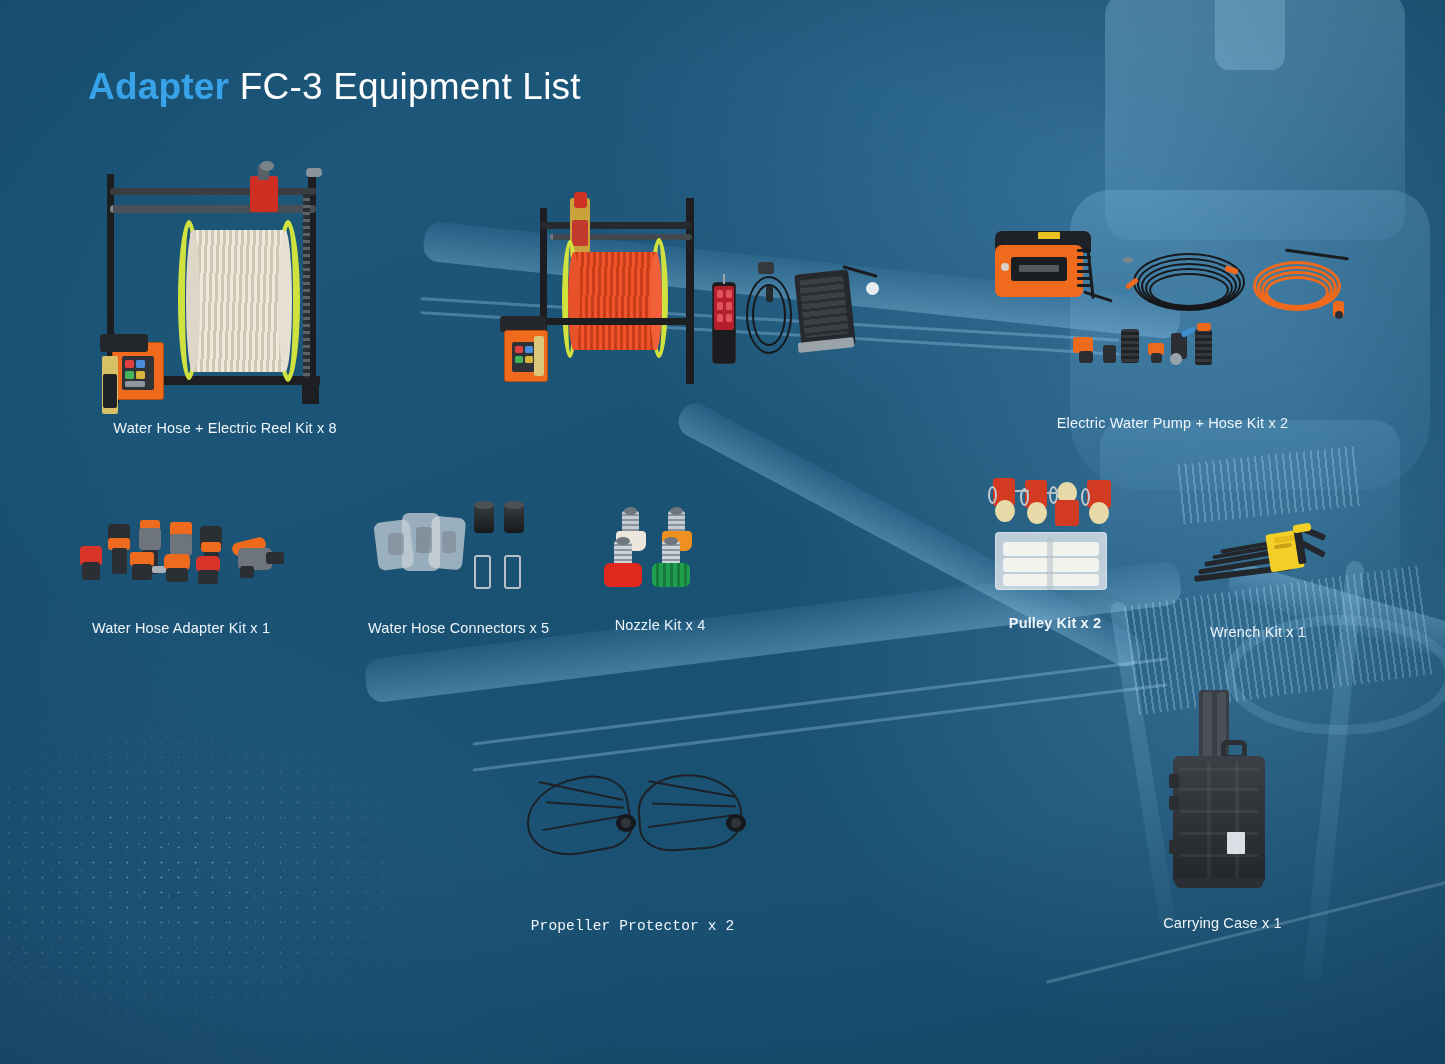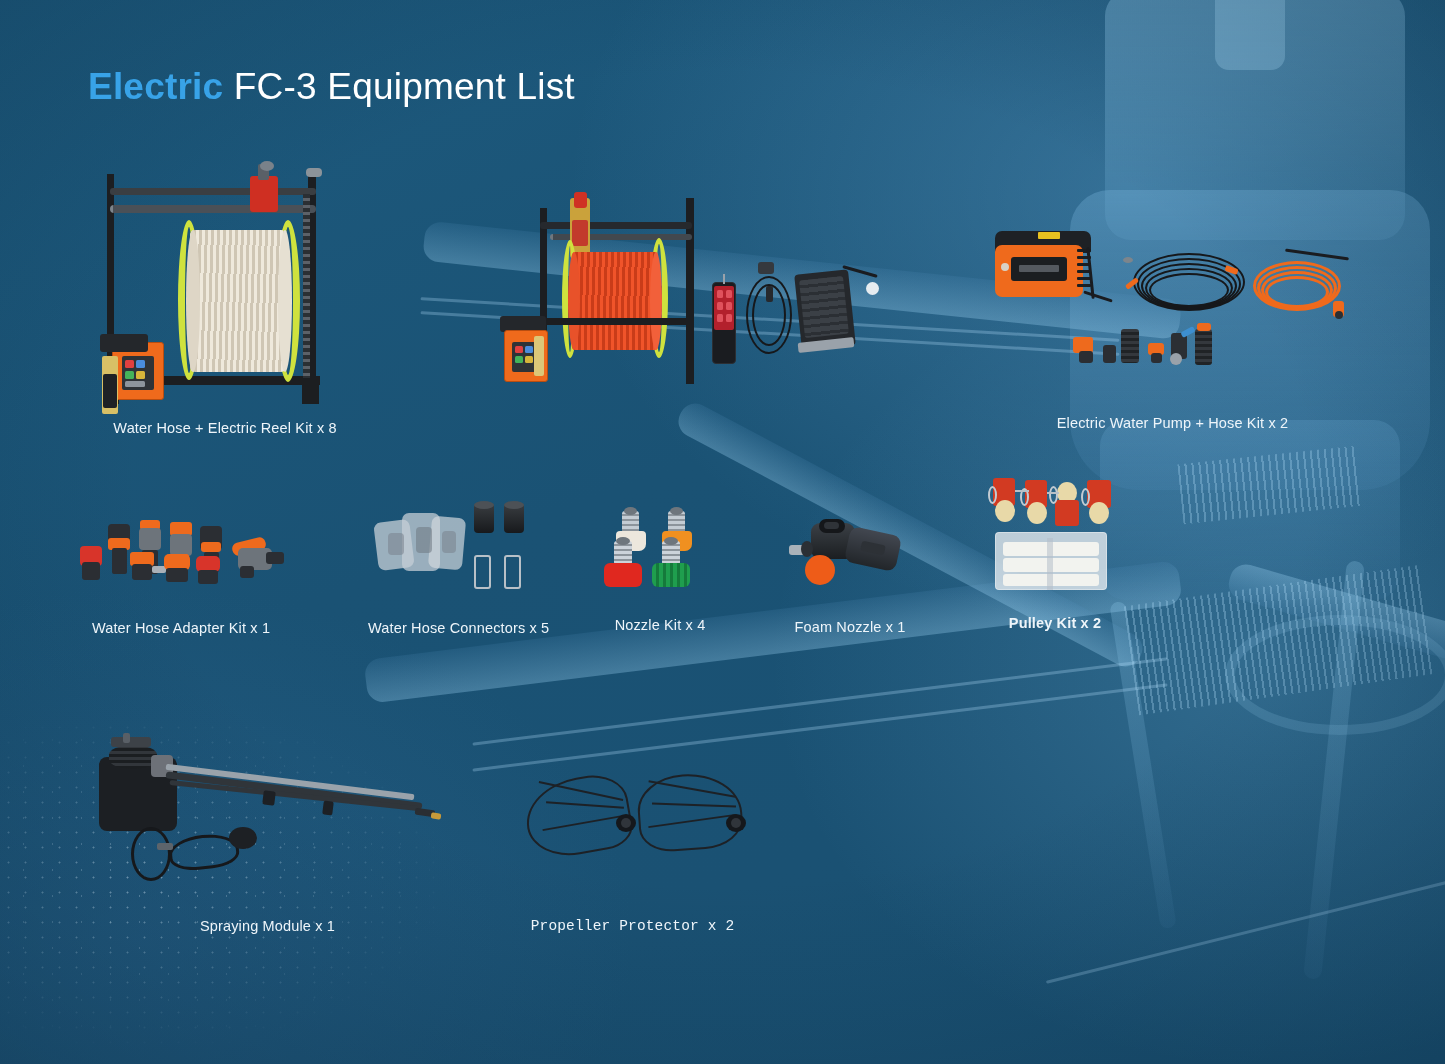--- a/index.html
+++ b/index.html
@@ -210,21 +210,21 @@
     <div class="strut s3"></div>
     <div class="strut s4"></div>
     <div class="strut s5"></div>
     <div class="hatch h1"></div>
     <div class="hatch h2"></div>
     <div class="spray"></div>
     <div class="bg-vignette"></div>
   </div>
 
   <div class="title">
-    <span class="brand">Electric</span><span class="rest"> FC-3 Equipment List</span>
+    <span class="brand">Adapter</span><span class="rest"> FC-3 Equipment List</span>
   </div>
 
   <div class="item" style="left:100px; top:160px; width:250px; height:290px;">
     <div class="art" style="height:250px;">
       <div class="p" style="left:7px;  top:14px; width:7px;  height:218px; background:#1c1e21;"></div>
       <div class="p" style="left:208px;top:14px; width:8px;  height:218px; background:#1c1e21;"></div>
       <div class="p" style="left:5px;  top:216px;width:215px;height:9px;  background:#1c1e21;"></div>
       <div class="p" style="left:3px;  top:222px;width:16px; height:22px; background:#1c1e21;"></div>
       <div class="p" style="left:202px;top:222px;width:17px; height:22px; background:#1c1e21;"></div>
       <div class="p" style="left:10px; top:28px; width:206px;height:7px;  background:#3a3e42; border-radius:3px;"></div>
@@ -424,35 +424,20 @@
 
       <div class="noz-tip" style="left:62px; top:36px; width:18px; height:24px; border-radius:3px;
            background:repeating-linear-gradient(180deg,#ccd3da 0 3px,#8c949b 3px 5px);"></div>
       <div class="p" style="left:64px; top:32px; width:14px; height:8px; background:#6e767d; border-radius:50%;"></div>
       <div class="noz-base" style="left:52px; top:58px; width:38px; height:24px;
            background:repeating-linear-gradient(90deg,#1f9e4e 0 4px,#157a3b 4px 7px); border-radius:6px;"></div>
     </div>
     <div class="caption" style="top:112px;">Nozzle Kit x 4</div>
   </div>
 
-  <div class="item" style="left:785px; top:515px; width:130px; height:150px;">
-    <div class="art" style="height:85px;">
-      <div class="p" style="left:26px; top:8px;  width:44px; height:36px; background:linear-gradient(180deg,#3b4046,#1b1e21); border-radius:9px;"></div>
-      <div class="p" style="left:34px; top:4px;  width:26px; height:14px; background:#15171a; border-radius:7px;"></div>
-      <div class="p" style="left:39px; top:7px;  width:15px; height:7px;  background:#2f3338; border-radius:4px;"></div>
-      <div class="p" style="left:62px; top:16px; width:52px; height:36px; background:linear-gradient(180deg,#424750,#22262a); border-radius:9px; transform:rotate(12deg);"></div>
-      <div class="p" style="left:76px; top:28px; width:24px; height:10px; background:#2d3136; border-radius:3px; transform:rotate(12deg);"></div>
-      <div class="p rnd" style="left:20px; top:40px; width:30px; height:30px; background:#ee5c18;"></div>
-      <div class="p rnd" style="left:24px; top:44px; width:22px; height:22px;
-           background:repeating-conic-gradient(#f3musi 0 0), #f2681f;"></div>
-      <div class="p" style="left:4px;  top:30px; width:20px; height:10px; background:#aab2b9; border-radius:3px;"></div>
-      <div class="p rnd" style="left:16px; top:26px; width:12px; height:16px; background:#2b2f34;"></div>
-    </div>
-    <div class="caption" style="top:104px;">Foam Nozzle x 1</div>
-  </div>
 
   <div class="item" style="left:985px; top:470px; width:140px; height:190px;">
     <div class="art" style="height:125px;">
       <div class="pulley-body" style="left:8px;  top:8px;  width:22px; height:28px;"></div>
       <div class="pulley-wheel" style="left:10px; top:30px; width:20px; height:22px;"></div>
       <div class="p" style="left:3px;  top:16px; width:9px;  height:18px; border:2px solid #c3cbd2; border-radius:50%; background:transparent;"></div>
       <div class="pulley-body" style="left:40px; top:10px; width:22px; height:28px;"></div>
       <div class="pulley-wheel" style="left:42px; top:32px; width:20px; height:22px;"></div>
       <div class="p" style="left:35px; top:18px; width:9px;  height:18px; border:2px solid #c3cbd2; border-radius:50%; background:transparent;"></div>
       <div class="pulley-wheel" style="left:72px; top:12px; width:20px; height:22px;"></div>
@@ -465,44 +450,38 @@
       <div class="p" style="left:62px; top:22px; width:12px; height:2px; background:#b8c0c7;"></div>
       <div class="ropebag" style="left:10px; top:62px; width:112px; height:58px;"></div>
       <div class="ropecoil" style="left:18px; top:72px; width:96px; height:14px;"></div>
       <div class="ropecoil" style="left:18px; top:88px; width:96px; height:14px;"></div>
       <div class="ropecoil" style="left:18px; top:104px;width:96px; height:12px;"></div>
       <div class="p" style="left:62px; top:68px; width:6px;  height:52px; background:rgba(180,190,200,0.55);"></div>
     </div>
     <div class="caption" style="top:145px;font-weight:bold;">Pulley Kit x 2</div>
   </div>
 
-
-  <div class="item" style="left:95px; top:735px; width:345px; height:210px;">
-    <div class="art" style="height:160px;">
-      <div class="sm-body" style="left:4px;  top:22px; width:78px; height:74px;"></div>
-      <div class="p" style="left:14px; top:10px; width:48px; height:24px;
-           background:repeating-linear-gradient(180deg,#32363b 0 3px,#1b1e21 3px 6px); border-radius:50%/40%;"></div>
-      <div class="p" style="left:16px; top:2px;  width:40px; height:10px; background:#3d4248; border-radius:3px;"></div>
-      <div class="p" style="left:28px; top:-2px; width:7px;  height:10px; background:#595f66; border-radius:2px;"></div>
-      <div class="p" style="left:56px; top:20px; width:22px; height:22px; background:#6d7178; border-radius:4px;"></div>
-      <div class="lance2" style="left:70px; top:44px; width:250px; height:6px; transform:rotate(7deg);"></div>
-      <div class="lance" style="left:70px; top:52px; width:258px; height:7px; transform:rotate(7deg);"></div>
-      <div class="lance" style="left:74px; top:58px; width:250px; height:5px; transform:rotate(6deg);"></div>
-      <div class="p" style="left:168px;top:56px; width:12px; height:14px; background:#1d2024; border-radius:2px; transform:rotate(7deg);"></div>
-      <div class="p" style="left:228px;top:66px; width:10px; height:14px; background:#1d2024; border-radius:2px; transform:rotate(7deg);"></div>
-      <div class="p" style="left:320px;top:74px; width:20px; height:7px;  background:#2a2e33; border-radius:2px; transform:rotate(8deg);"></div>
-      <div class="p" style="left:336px;top:78px; width:10px; height:6px;  background:#c89a3a; border-radius:2px; transform:rotate(8deg);"></div>
-
-      <div class="p" style="left:36px; top:92px; width:40px; height:54px; border:3px solid #16181b; border-radius:50%; background:transparent;"></div>
-      <div class="p" style="left:74px; top:100px;width:70px; height:34px; border:3px solid #16181b; border-radius:50% 50% 40% 40%; background:transparent; transform:rotate(-6deg);"></div>
-      <div class="p rnd" style="left:134px;top:92px; width:28px; height:22px; background:#1d2024;"></div>
-      <div class="p" style="left:62px; top:108px;width:16px; height:7px; background:#5d646b; border-radius:2px;"></div>
-    </div>
-    <div class="caption" style="top:183px;">Spraying Module x 1</div>
-  </div>
+  <div class="item" style="left:1188px; top:520px; width:140px; height:150px;">
+    <div class="art" style="height:80px;">
+      <div class="hex" style="left:6px;  top:50px; width:98px; height:6px;  transform:rotate(-7deg);"></div>
+      <div class="hex" style="left:10px; top:42px; width:96px; height:5px;  transform:rotate(-9deg);"></div>
+      <div class="hex" style="left:16px; top:34px; width:92px; height:5px;  transform:rotate(-10deg);"></div>
+      <div class="hex" style="left:24px; top:28px; width:86px; height:4px;  transform:rotate(-10deg);"></div>
+      <div class="hex" style="left:32px; top:23px; width:78px; height:4px;  transform:rotate(-10deg);"></div>
+      <div class="holder" style="left:80px; top:12px; width:34px; height:38px; transform:rotate(-9deg);"></div>
+      <div class="p" style="left:86px; top:16px; width:22px; height:6px; background:#e8bb1c; border-radius:2px; transform:rotate(-9deg);"></div>
+      <div class="p" style="left:86px; top:24px; width:18px; height:4px; background:#c9a017; border-radius:2px; transform:rotate(-9deg);"></div>
+      <div class="hex" style="left:108px;top:8px;  width:8px;  height:36px; transform:rotate(-9deg);"></div>
+      <div class="hex" style="left:112px;top:10px; width:26px; height:6px;  transform:rotate(22deg);"></div>
+      <div class="hex" style="left:112px;top:26px; width:26px; height:6px;  transform:rotate(28deg);"></div>
+      <div class="p" style="left:105px;top:4px;  width:18px; height:8px;  background:#f2d028; border-radius:3px; transform:rotate(-9deg);"></div>
+    </div>
+    <div class="caption" style="top:104px;">Wrench Kit x 1</div>
+  </div>
+
 
   <div class="item" style="left:520px; top:770px; width:225px; height:175px;">
     <div class="art" style="height:110px;">
       <div class="guard" style="left:6px;  top:8px;  width:104px; height:76px;
            border-radius:60% 42% 30% 50%; transform:rotate(-10deg); border-width:2.5px;"></div>
       <div class="p" style="left:18px; top:20px; width:86px; height:2px; background:#1d2126; transform:rotate(12deg);"></div>
       <div class="p" style="left:26px; top:34px; width:78px; height:2px; background:#1d2126; transform:rotate(4deg);"></div>
       <div class="p" style="left:22px; top:52px; width:82px; height:2px; background:#1d2126; transform:rotate(-10deg);"></div>
       <div class="p rnd" style="left:96px; top:44px; width:20px; height:18px; background:#15181c;"></div>
       <div class="p rnd" style="left:101px;top:48px; width:10px; height:10px; background:#30353b;"></div>
@@ -511,14 +490,36 @@
       <div class="p" style="left:128px;top:18px; width:88px; height:2px; background:#1d2126; transform:rotate(10deg);"></div>
       <div class="p" style="left:132px;top:34px; width:84px; height:2px; background:#1d2126; transform:rotate(2deg);"></div>
       <div class="p" style="left:128px;top:50px; width:88px; height:2px; background:#1d2126; transform:rotate(-8deg);"></div>
       <div class="p rnd" style="left:206px;top:44px; width:20px; height:18px; background:#15181c;"></div>
       <div class="p rnd" style="left:211px;top:48px; width:10px; height:10px; background:#30353b;"></div>
     </div>
     <div class="caption" style="top:148px;font-family:Liberation Mono, monospace;">Propeller Protector x 2</div>
   </div>
 
 
+  <div class="item" style="left:1155px; top:690px; width:135px; height:260px;">
+    <div class="art" style="height:210px;">
+      <div class="case-tele" style="left:44px; top:0px;  width:30px; height:80px;"></div>
+      <div class="case-tele" style="left:48px; top:2px;  width:9px;  height:78px; background:#4a5057;"></div>
+      <div class="case-tele" style="left:62px; top:2px;  width:9px;  height:78px; background:#4a5057;"></div>
+      <div class="case-handle" style="left:66px; top:50px; width:26px; height:20px;"></div>
+      <div class="case-body" style="left:18px; top:66px; width:92px; height:128px;"></div>
+      <div class="case-rib" style="left:24px; top:78px;  width:80px; height:3px;"></div>
+      <div class="case-rib" style="left:24px; top:98px;  width:80px; height:3px;"></div>
+      <div class="case-rib" style="left:24px; top:120px; width:80px; height:3px;"></div>
+      <div class="case-rib" style="left:24px; top:142px; width:80px; height:3px;"></div>
+      <div class="case-rib" style="left:24px; top:164px; width:80px; height:3px;"></div>
+      <div class="p" style="left:52px; top:72px; width:4px; height:116px; background:rgba(255,255,255,0.05);"></div>
+      <div class="p" style="left:80px; top:72px; width:4px; height:116px; background:rgba(255,255,255,0.05);"></div>
+      <div class="p" style="left:14px; top:84px;  width:10px; height:14px; background:#2a2e33; border-radius:2px;"></div>
+      <div class="p" style="left:14px; top:106px; width:10px; height:14px; background:#2a2e33; border-radius:2px;"></div>
+      <div class="p" style="left:14px; top:150px; width:10px; height:14px; background:#2a2e33; border-radius:2px;"></div>
+      <div class="case-label" style="left:72px; top:142px; width:18px; height:22px;"></div>
+      <div class="p" style="left:20px; top:188px; width:88px; height:10px; background:#2b2f34; border-radius:0 0 5px 5px;"></div>
+    </div>
+    <div class="caption" style="top:225px;">Carrying Case x 1</div>
+  </div>
 
 </div>
 
 </body></html>

